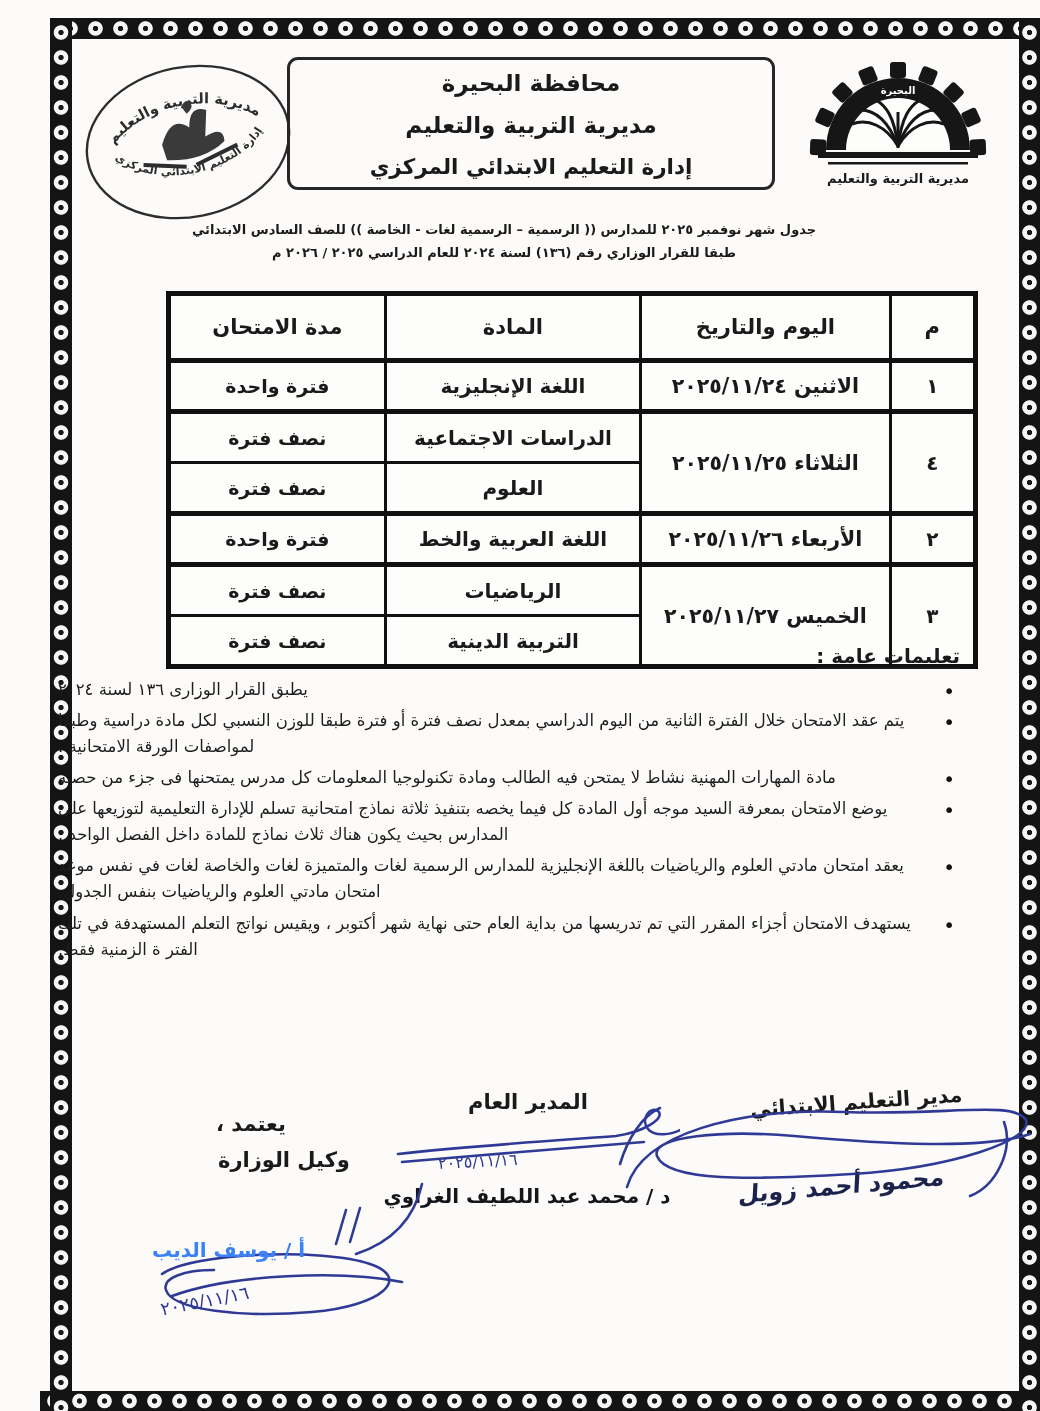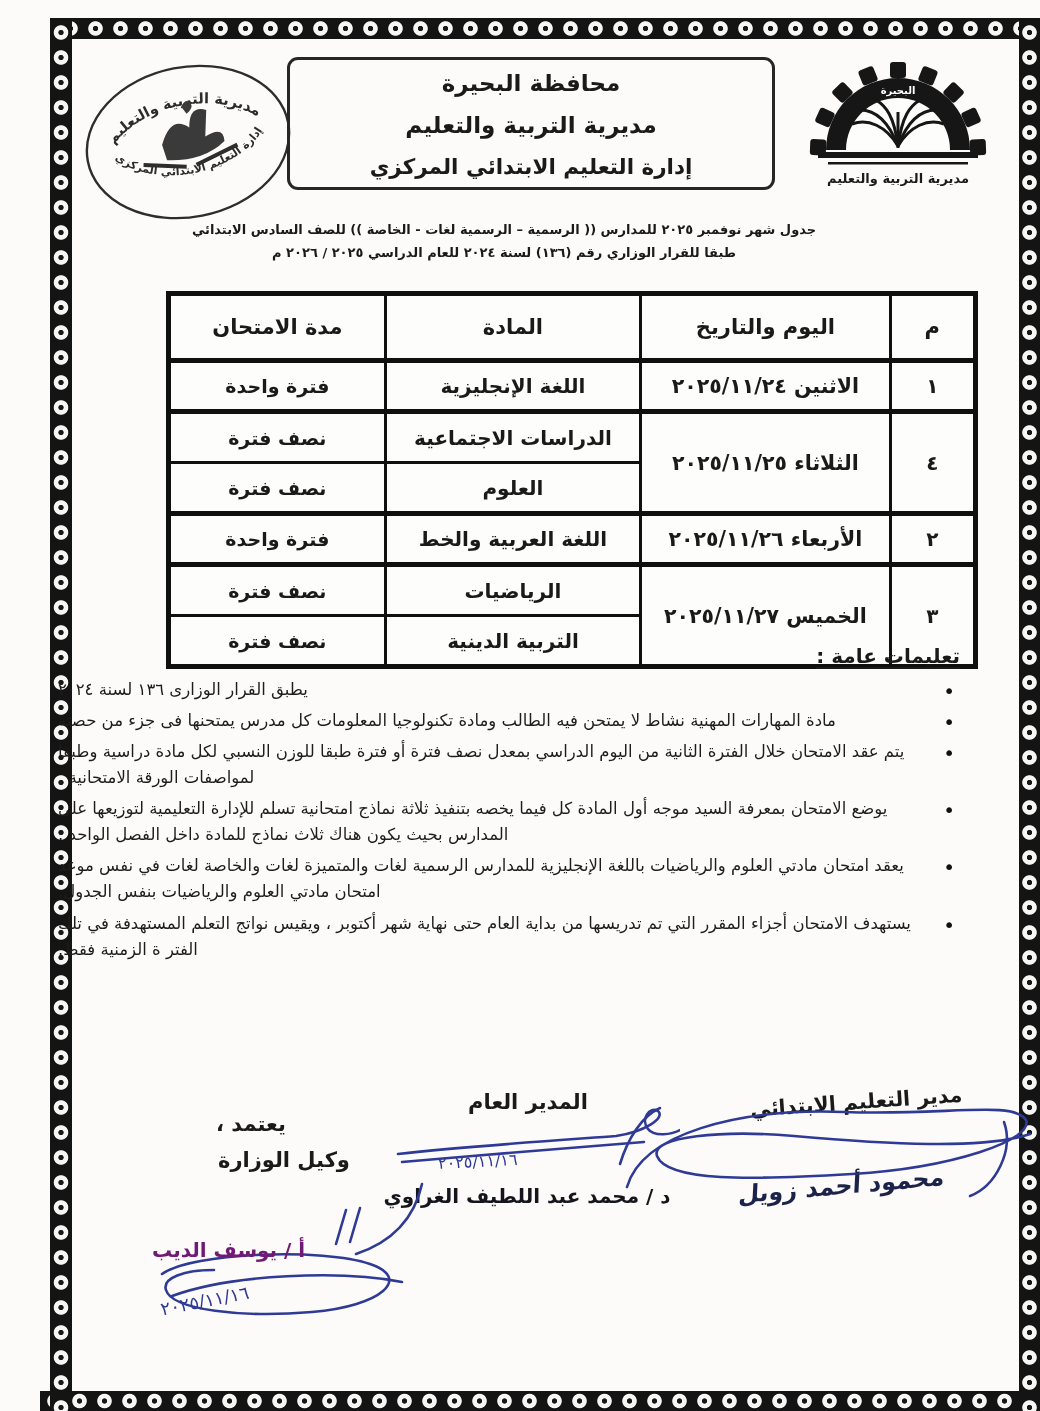--- a/index.html
+++ b/index.html
@@ -77,21 +77,21 @@
   .st-center{left:408px;top:1090px;width:240px;text-align:center;font-size:21px;}
   .approve{left:216px;top:1088px;font-size:21px;margin-top:24px;}
   .deputy-t{left:218px;top:1148px;font-size:21px;}
   .sigsvg{position:absolute;}
   .sv-right{left:612px;top:1092px;width:428px;height:130px;}
   .sv-center{left:380px;top:1104px;width:300px;height:74px;}
   .sv-left{left:100px;top:1176px;width:344px;height:176px;}
   .name{position:absolute;font-weight:700;}
   .nm-right{right:95px;top:1172px;font-size:24px;color:#1c234a;transform:rotate(-5deg) skewX(-8deg);}
   .nm-center{left:372px;top:1184px;width:310px;text-align:center;font-size:20px;color:#15151c;}
-  .nm-left{left:152px;top:1238px;font-size:20px;color:#701a75;}
+  .nm-left{left:152px;top:1238px;font-size:20px;color:#3b82f6;}
   .hand-date{position:absolute;font-size:16px;letter-spacing:1px;}
   .hd-center{left:438px;top:1152px;transform:rotate(-3deg);}
   .hd-left{left:160px;top:1290px;font-size:18px;transform:rotate(-11deg);letter-spacing:2px;}
 </style>
 </head>
 <body>
 
 <div class="page">
 
   <div class="bstrip bs-top"></div>
@@ -204,22 +204,22 @@
         <td>التربية الدينية</td>
         <td class="dur-cell">نصف فترة</td>
       </tr>
     </tbody>
   </table>
 
   <div class="instr">
     <h3>تعليمات عامة :</h3>
     <ul>
       <li>يطبق القرار الوزارى ١٣٦ لسنة ٢٠٢٤</li>
+      <li>يتم عقد الامتحان خلال الفترة الثانية من اليوم الدراسي بمعدل نصف فترة أو فترة طبقا للوزن النسبي لكل مادة دراسية وطبقا لمواصفات الورقة الامتحانية .</li>
       <li>مادة المهارات المهنية نشاط لا يمتحن فيه الطالب ومادة تكنولوجيا المعلومات كل مدرس يمتحنها فى جزء من حصته</li>
-      <li>يتم عقد الامتحان خلال الفترة الثانية من اليوم الدراسي بمعدل نصف فترة أو فترة طبقا للوزن النسبي لكل مادة دراسية وطبقا لمواصفات الورقة الامتحانية .</li>
       <li>يوضع الامتحان بمعرفة السيد موجه أول المادة كل فيما يخصه بتنفيذ ثلاثة نماذج امتحانية تسلم للإدارة التعليمية لتوزيعها على المدارس بحيث يكون هناك ثلاث نماذج للمادة داخل الفصل الواحد .</li>
       <li>يعقد امتحان مادتي العلوم والرياضيات باللغة الإنجليزية للمدارس الرسمية لغات والمتميزة لغات والخاصة لغات في نفس موعد امتحان مادتي العلوم والرياضيات بنفس الجدول.</li>
       <li>يستهدف الامتحان أجزاء المقرر التي تم تدريسها من بداية العام حتى نهاية شهر أكتوبر ، ويقيس نواتج التعلم المستهدفة في تلك الفتر ة الزمنية فقط.</li>
     </ul>
   </div>
 
   <div class="sig-title st-right">مدير التعليم الابتدائي</div>
   <svg class="sig sigsvg sv-right" viewBox="0 0 428 130">
     <path d="M 15,95 C 30,42 125,16 232,20 C 332,24 402,8 414,28 C 422,48 340,76 240,82 C 140,88 55,90 45,64 C 38,44 112,38 182,44 C 272,52 372,58 418,42"></path>
     <path d="M 392,30 C 402,58 384,94 358,104"></path>

